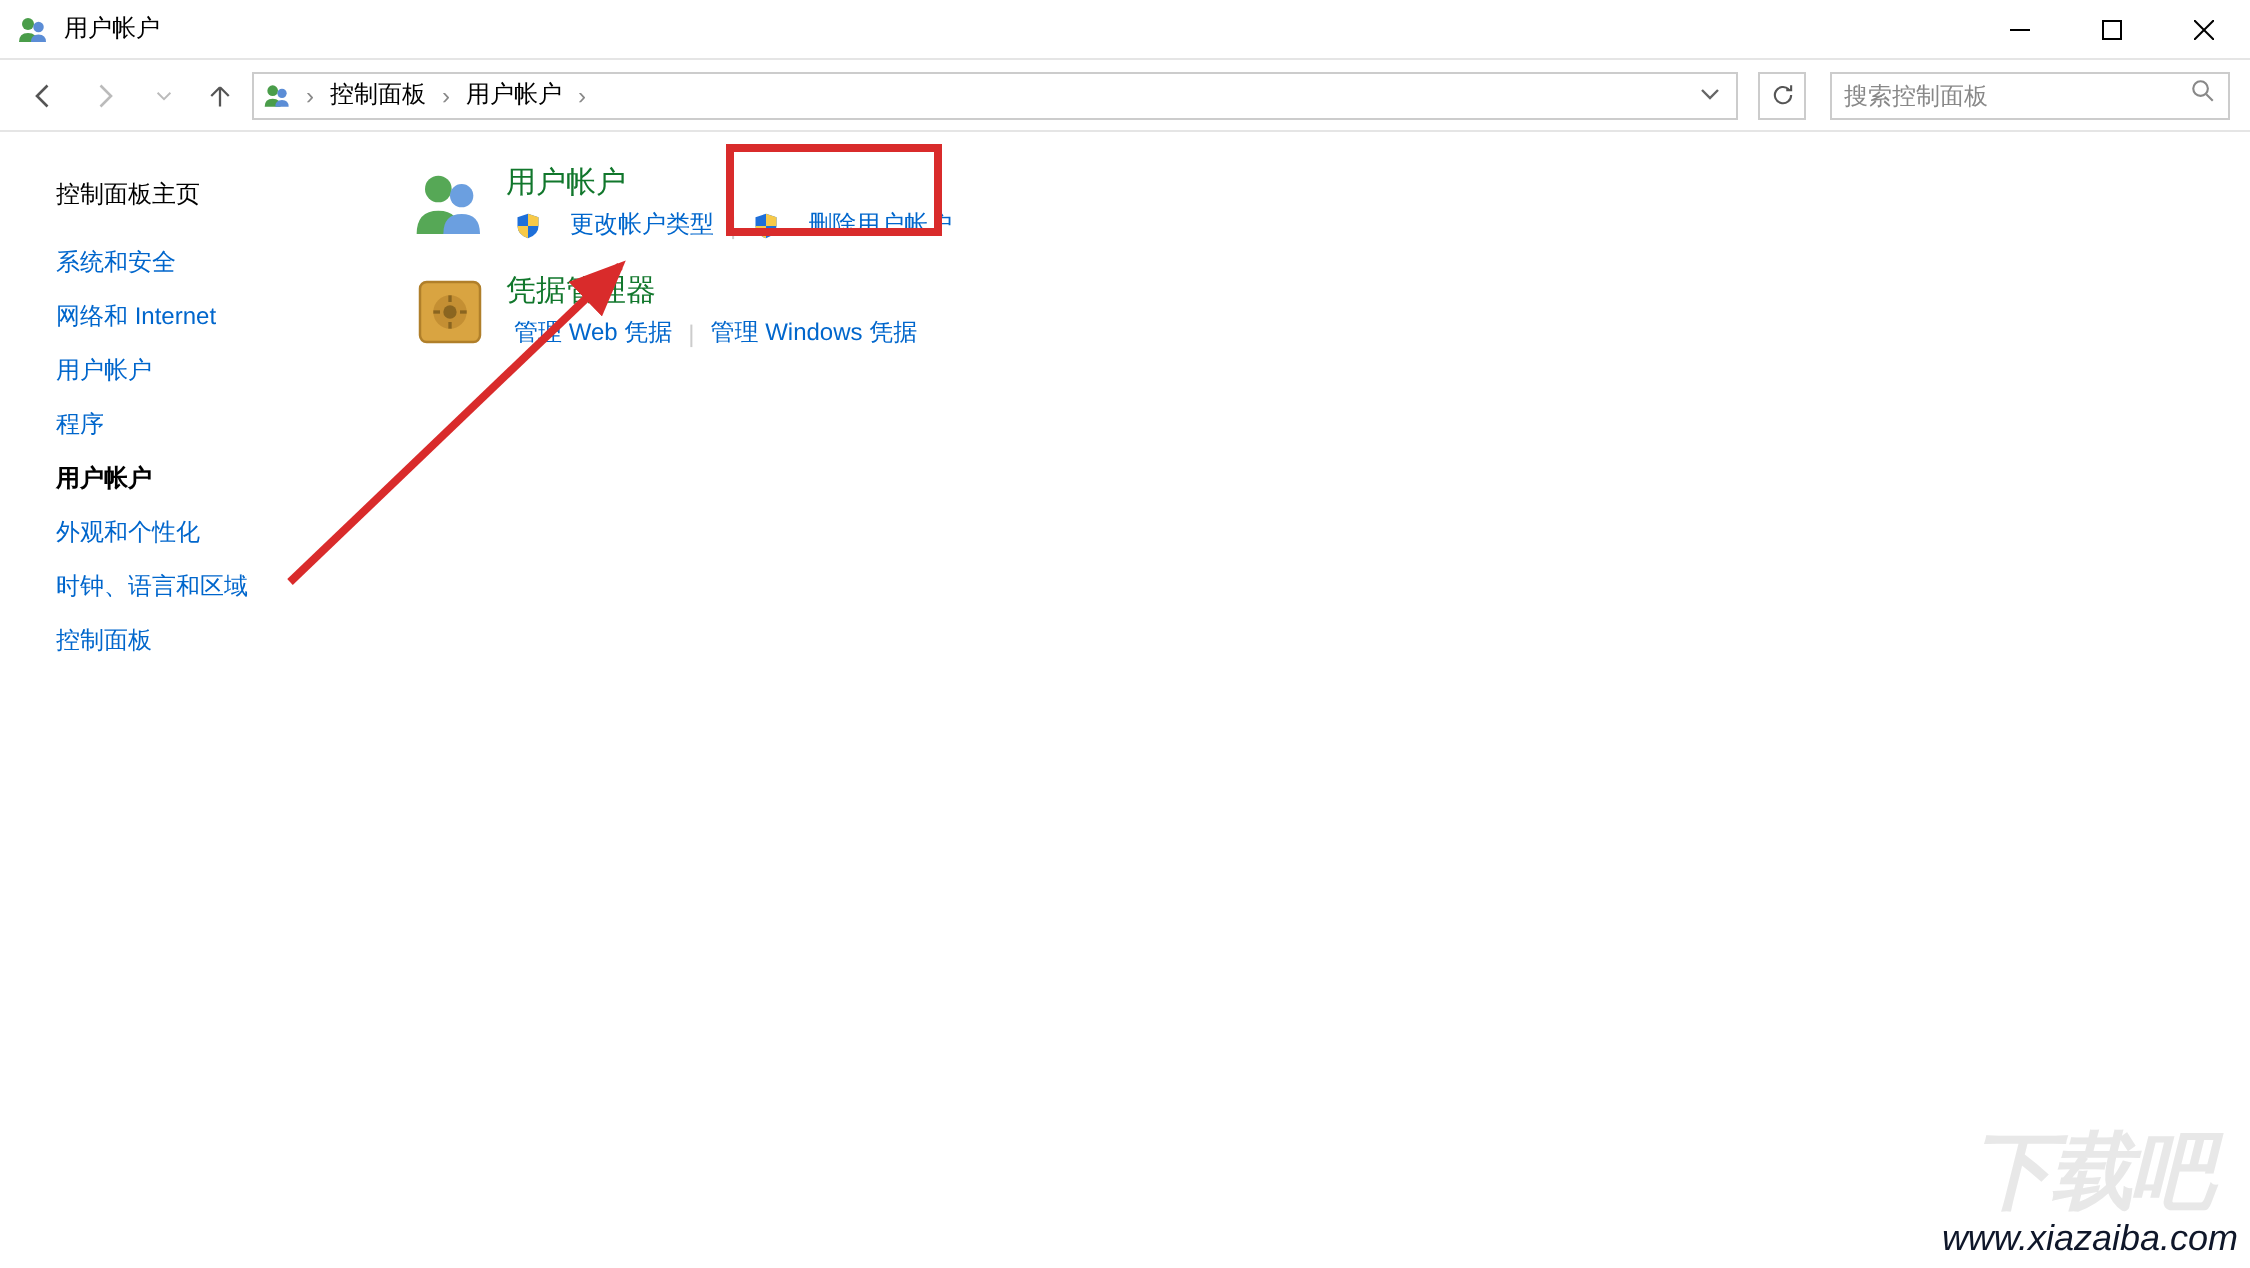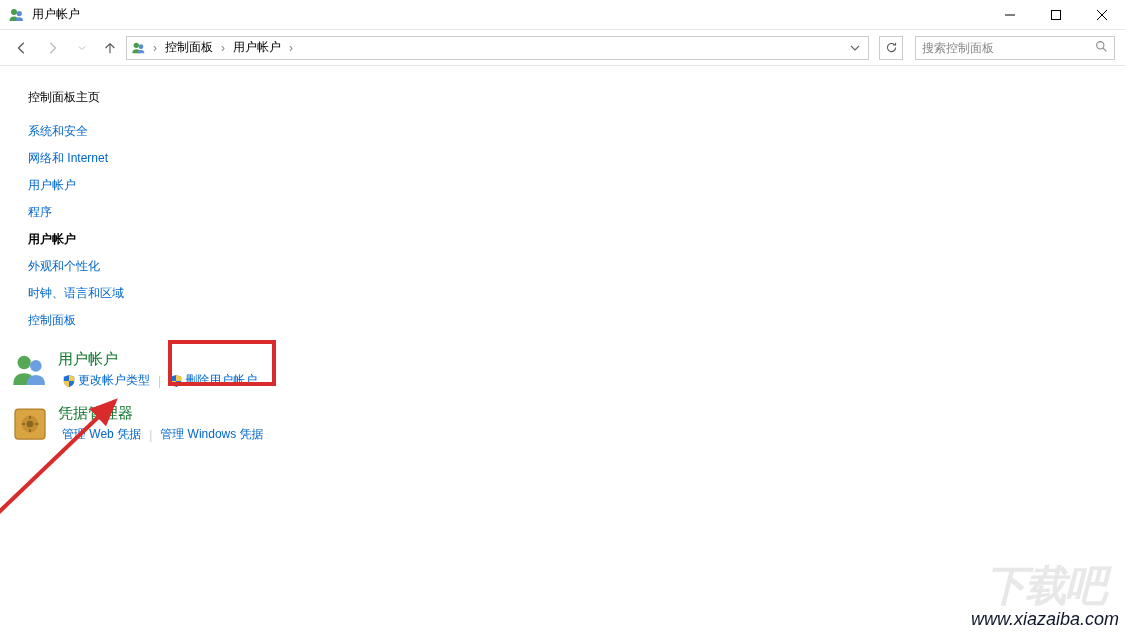--- a/index.html
+++ b/index.html
@@ -21,33 +21,33 @@
 .breadcrumb { display: flex; align-items: center; font-size: 12px; gap: 2px; flex: 1; }
 .breadcrumb-sep { color: #888; padding: 0 2px; }
 .breadcrumb-item { padding: 2px 4px; cursor: pointer; }
 .addr-dropdown { color: #666; padding: 0 4px; cursor: pointer; }
 .refresh-btn { width: 24px; height: 24px; border: 1px solid #ccc; display: flex; align-items: center; justify-content: center; margin-left: 4px; cursor: pointer; color: #555; }
 .search-box { width: 200px; height: 24px; border: 1px solid #ccc; display: flex; align-items: center; padding: 0 6px; margin-left: 6px; }
 .search-input { border: none; outline: none; flex: 1; font-size: 12px; color: #7f1d1d; }
 .search-input::placeholder { color: #888; }
 .search-icon { color: #888; }
 
-.content { display: flex; height: calc(100% - 66px); flex-direction: column; }
+.content { display: flex; height: calc(100% - 66px); }
 .sidebar { width: 195px; padding: 18px 0 0 28px; }
 .sidebar-item { font-size: 12px; color: #0066cc; padding: 5px 0; cursor: pointer; }
 .sidebar-item.active { font-weight: bold; color: #000; }
 .sidebar-home { font-size: 12px; color: #000; padding: 5px 0 12px 0; cursor: pointer; }
 
 .main { flex: 1; padding: 16px 10px; position: relative; }
 .category { display: flex; margin-bottom: 14px; }
 .cat-icon { width: 40px; height: 40px; margin-right: 8px; flex-shrink: 0; }
 .cat-body { }
 .cat-title { font-size: 15px; color: #11772c; margin-bottom: 2px; cursor: pointer; }
 .cat-links { display: flex; align-items: center; gap: 0; }
-.cat-link { font-size: 12px; color: #0066cc; cursor: pointer; display: flex; align-items: center; gap: 2px; padding: 1px 4px; }
+.cat-link { font-size: 12px; color: #0066cc; cursor: pointer; display: flex; align-items: center; gap: 14px; padding: 1px 4px; }
 .cat-sep { color: #ccc; padding: 0 4px; font-size: 12px; }
 .shield { width: 14px; height: 14px; flex-shrink: 0; }
 
 .highlight-box { position: absolute; border: 4px solid #d92b2b; pointer-events: none; }
 .arrow-annotation { position: absolute; pointer-events: none; }
 
 .watermark { position: absolute; right: 6px; bottom: 4px; font-size: 18px; color: #0f172a; font-style: italic; font-family: Arial; pointer-events: none; }
 .watermark-big { position: absolute; right: 20px; bottom: 20px; color: #e8e8e8; font-size: 42px; font-weight: bold; font-style: italic; pointer-events: none; font-family: "SimHei", sans-serif; letter-spacing: -2px; }
 </style>
 </head>

